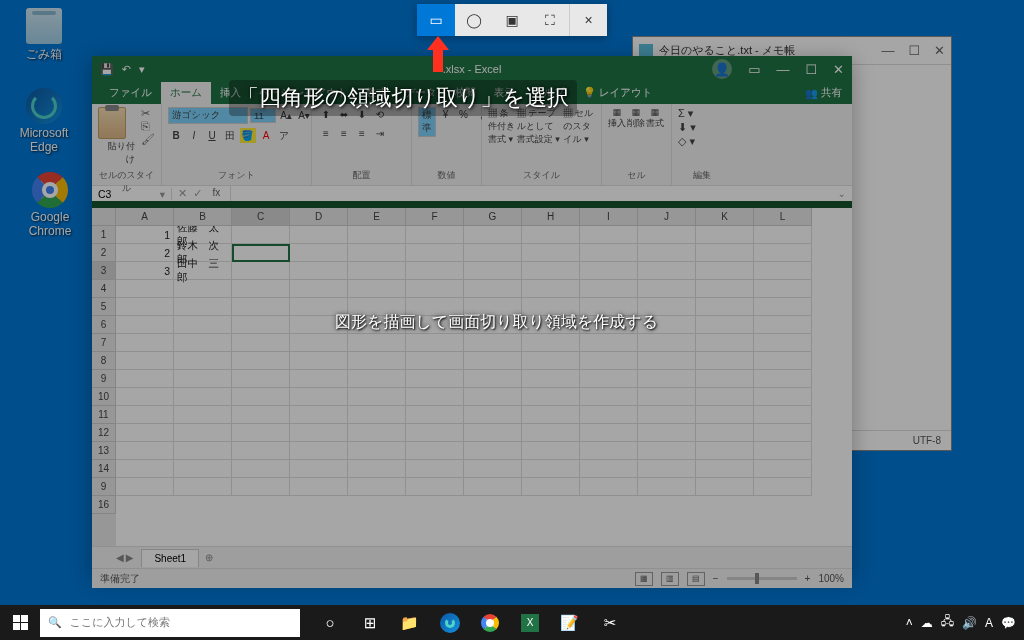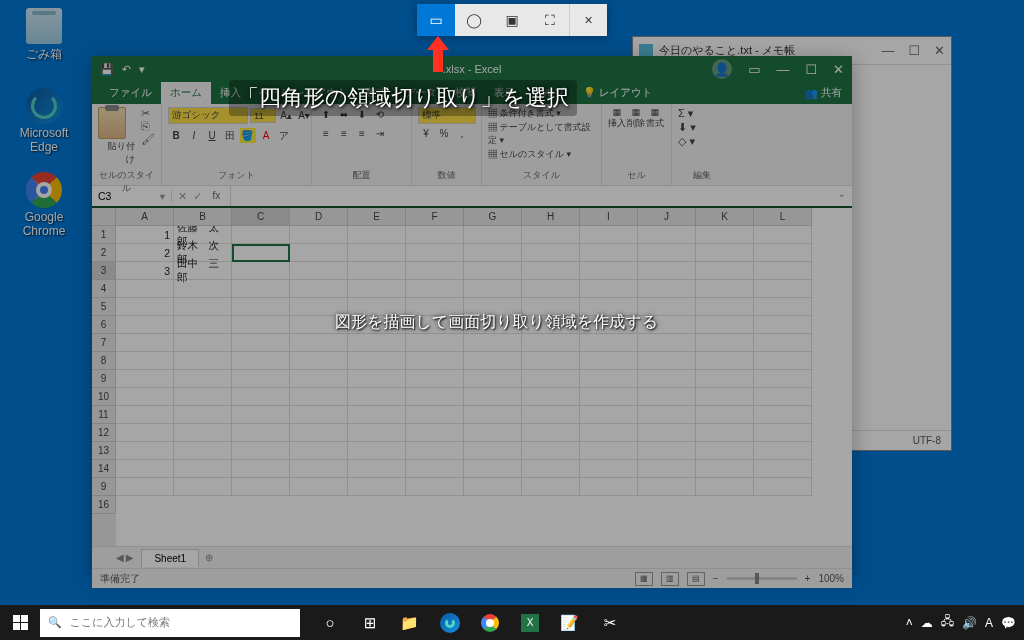--- a/index.html
+++ b/index.html
@@ -40,23 +40,23 @@
 .excel .tabs .tab.active{background:#f3f3f3;color:#217346}
 .excel .tabs .share{margin-left:auto;padding:4px 10px;display:flex;align-items:center;gap:3px}
 .excel .ribbon{height:82px;background:#f3f3f3;border-bottom:1px solid #ddd;display:flex;font-size:9px;color:#444}
 .rgroup{border-right:1px solid #ddd;padding:3px 6px;display:flex;flex-direction:column;justify-content:space-between;position:relative}
 .rgroup .glabel{text-align:center;font-size:9px;color:#666;padding-top:2px}
 .rgroup .gcontent{flex:1;display:flex;gap:4px;align-items:flex-start}
 .paste-ic{width:28px;height:32px;background:linear-gradient(#f5deb3,#deb887);border:1px solid #c0a060;border-radius:2px;position:relative}
 .paste-ic:after{content:"";position:absolute;top:-3px;left:6px;width:14px;height:6px;background:#888;border-radius:2px}
 .rbtn{font-size:9px;padding:1px 2px;color:#444}
 .font-row{display:flex;gap:2px;align-items:center;margin-bottom:2px}
-.font-sel{border:1px solid #ccc;padding:1px 3px;font-size:9.5px;background:#fde047}
+.font-sel{border:1px solid #ccc;padding:1px 3px;font-size:9.5px;background:#7dd3fc}
 .mini-btn{width:16px;height:15px;display:inline-flex;align-items:center;justify-content:center;font-size:10px;cursor:pointer}
-.namebox-row{height:22px;border-bottom:2px solid #14532d;display:flex;align-items:center;background:#fff}
+.namebox-row{height:22px;border-bottom:7px solid #14532d;display:flex;align-items:center;background:#fff}
 .namebox{width:80px;border-right:1px solid #ddd;padding:0 6px;font-size:10.5px;display:flex;align-items:center;justify-content:space-between}
 .fx-btns{display:flex;gap:6px;padding:0 6px;color:#999;font-size:11px}
 .fx-lbl{color:#666;font-size:10px;padding:0 4px}
 .fbar{flex:1;border-left:1px solid #ddd;height:100%;position:relative}
 .fbar:after{content:"⌄";position:absolute;right:6px;top:2px;color:#999;font-size:10px}
 .grid-area{display:flex;height:320px;overflow:hidden}
 .rowheads{width:24px;background:#e8e8e8}
 .colheads{height:18px;display:flex;background:#e8e8e8}
 .corner{width:24px;height:18px;background:#e8e8e8;border-right:1px solid #ccc;border-bottom:1px solid #ccc}
 .ch{width:58px;height:18px;border-right:1px solid #ccc;border-bottom:1px solid #ccc;display:flex;align-items:center;justify-content:center;font-size:10px;color:#444}
@@ -90,21 +90,21 @@
 <body>
 
 <div class="desktop-icon" style="top:8px;left:14px">
   <div class="ic bin"></div>
   <div class="lbl">ごみ箱</div>
 </div>
 <div class="desktop-icon" style="top:88px;left:14px">
   <div class="ic edge"></div>
   <div class="lbl">Microsoft Edge</div>
 </div>
-<div class="desktop-icon" style="top:172px;left:14px">
+<div class="desktop-icon" style="top:172px;left:20px">
   <div class="ic chrome"></div>
   <div class="lbl">Google Chrome</div>
 </div>
 
 <div class="notepad">
   <div class="tb">
     <div class="icn"></div>
     <span>今日のやること.txt - メモ帳</span>
     <div class="wbtns">
       <span>—</span>
@@ -198,32 +198,32 @@
         <div class="font-row">
           <span class="mini-btn">≡</span>
           <span class="mini-btn">≡</span>
           <span class="mini-btn">≡</span>
           <span class="mini-btn">⇥</span>
         </div>
       </div>
       <div class="glabel">配置</div>
     </div>
     <div class="rgroup" style="width:70px">
-      <div class="gcontent" style="flex-direction:column;gap:2px">
+      <div class="gcontent" style="flex-direction:row;gap:2px">
         <div class="font-sel" style="width:58px">標準</div>
         <div class="font-row">
           <span class="mini-btn">¥</span>
           <span class="mini-btn">%</span>
           <span class="mini-btn">,</span>
         </div>
       </div>
       <div class="glabel">数値</div>
     </div>
     <div class="rgroup" style="width:120px">
-      <div class="gcontent" style="flex-direction:column;gap:1px;font-size:9px">
+      <div class="gcontent" style="flex-direction:row;gap:1px;font-size:9px">
         <div>▦ <span>条件付き書式</span> ▾</div>
         <div>▦ <span>テーブルとして書式設定</span> ▾</div>
         <div>▦ <span>セルのスタイル</span> ▾</div>
       </div>
       <div class="glabel">スタイル</div>
     </div>
     <div class="rgroup" style="width:70px">
       <div class="gcontent" style="gap:1px;font-size:9px">
         <div style="text-align:center">▦<br><span>挿入</span></div>
         <div style="text-align:center">▦<br><span>削除</span></div>

